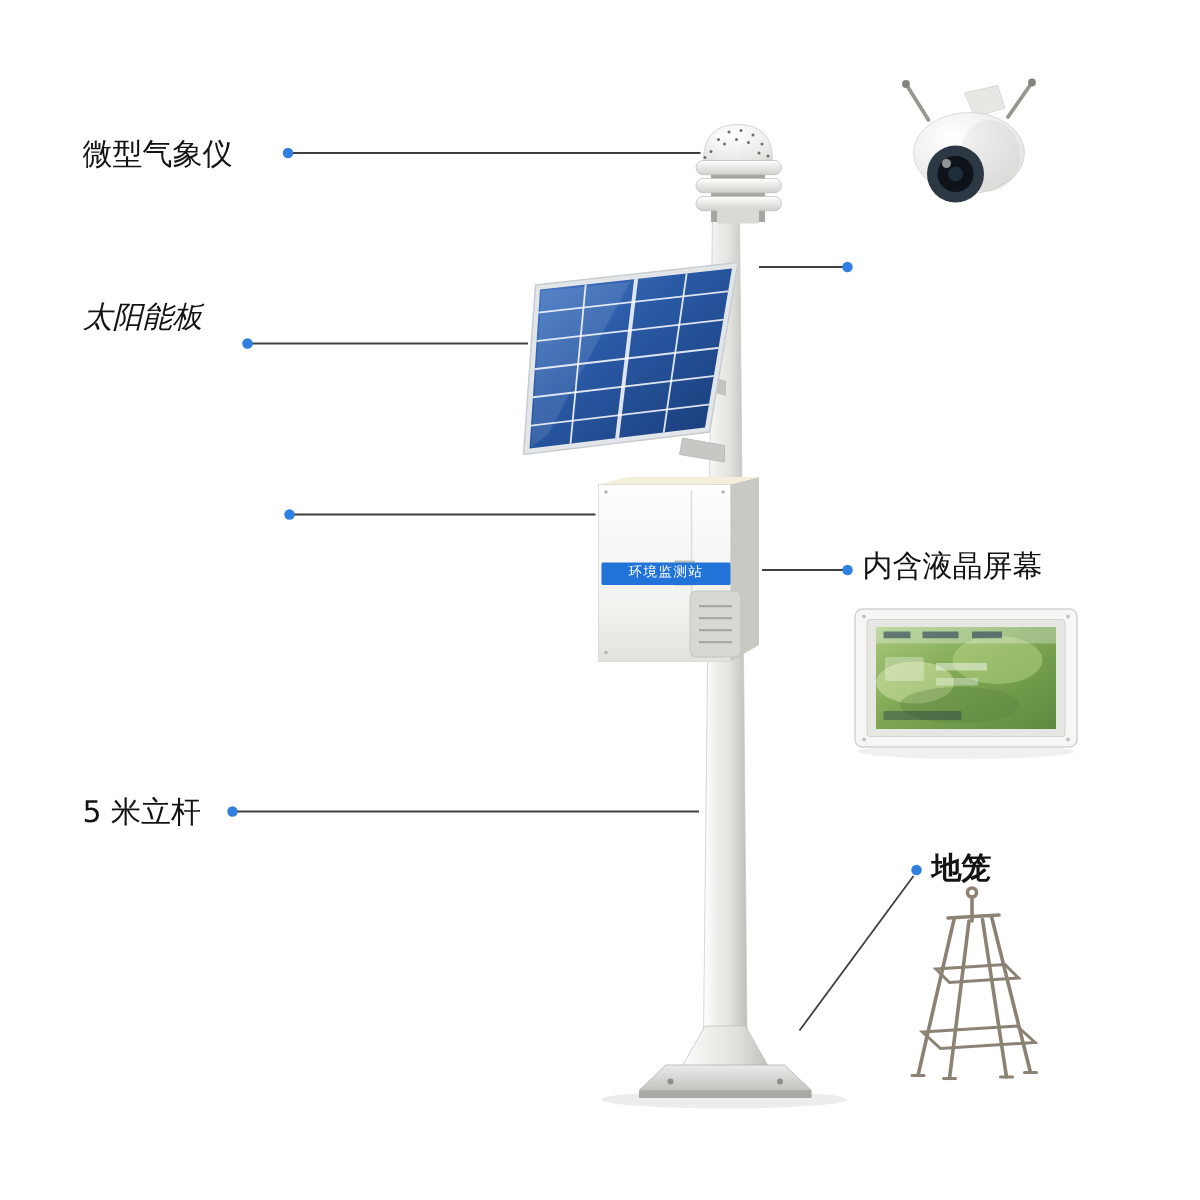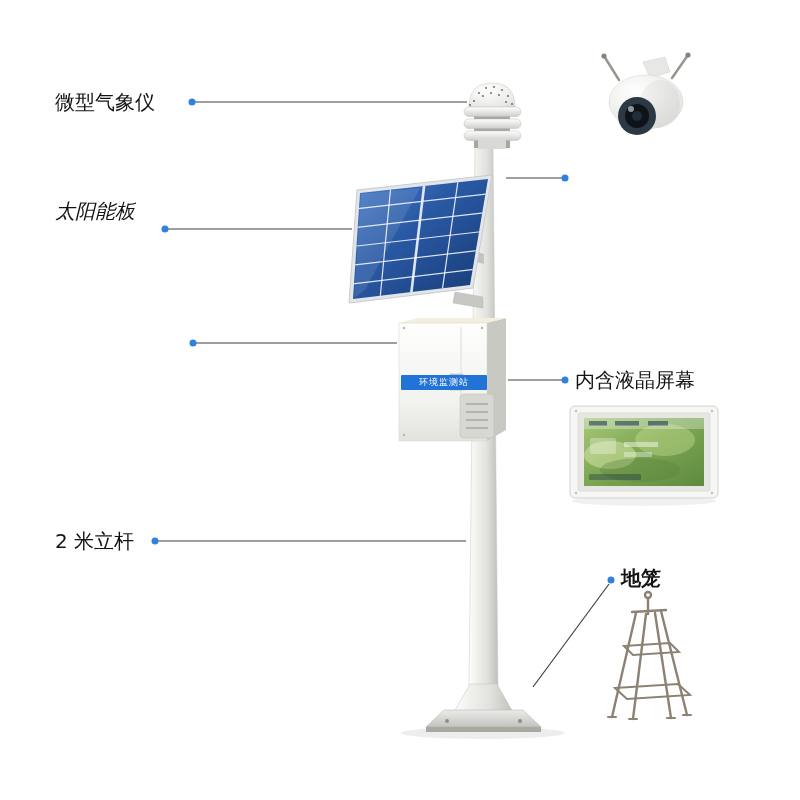--- a/index.html
+++ b/index.html
@@ -244,19 +244,19 @@
   </svg>
 
   <div class="enclosure-plate">环境监测站</div>
 
   <div class="callout-label" style="left:55px; top:90px;">微型气象仪</div>
 
 
   <div class="callout-label" style="left:55px; top:199px;font-style:italic;">太阳能板</div>
 
 
-  <div class="callout-label" style="left:575px; top:368px;">内含液晶屏幕</div>
-
-  <div class="callout-label" style="left:55px; top:529px;">2 米立杆</div>
+  <div class="callout-label" style="left:575px; top:368px;font-family:Liberation Mono, monospace;">内含液晶屏幕</div>
+
+  <div class="callout-label" style="left:55px; top:529px;">5 米立杆</div>
 
   <div class="callout-label" style="left:621px; top:566px;font-weight:bold;">地笼</div>
 
 </div>
 
 </body></html>

